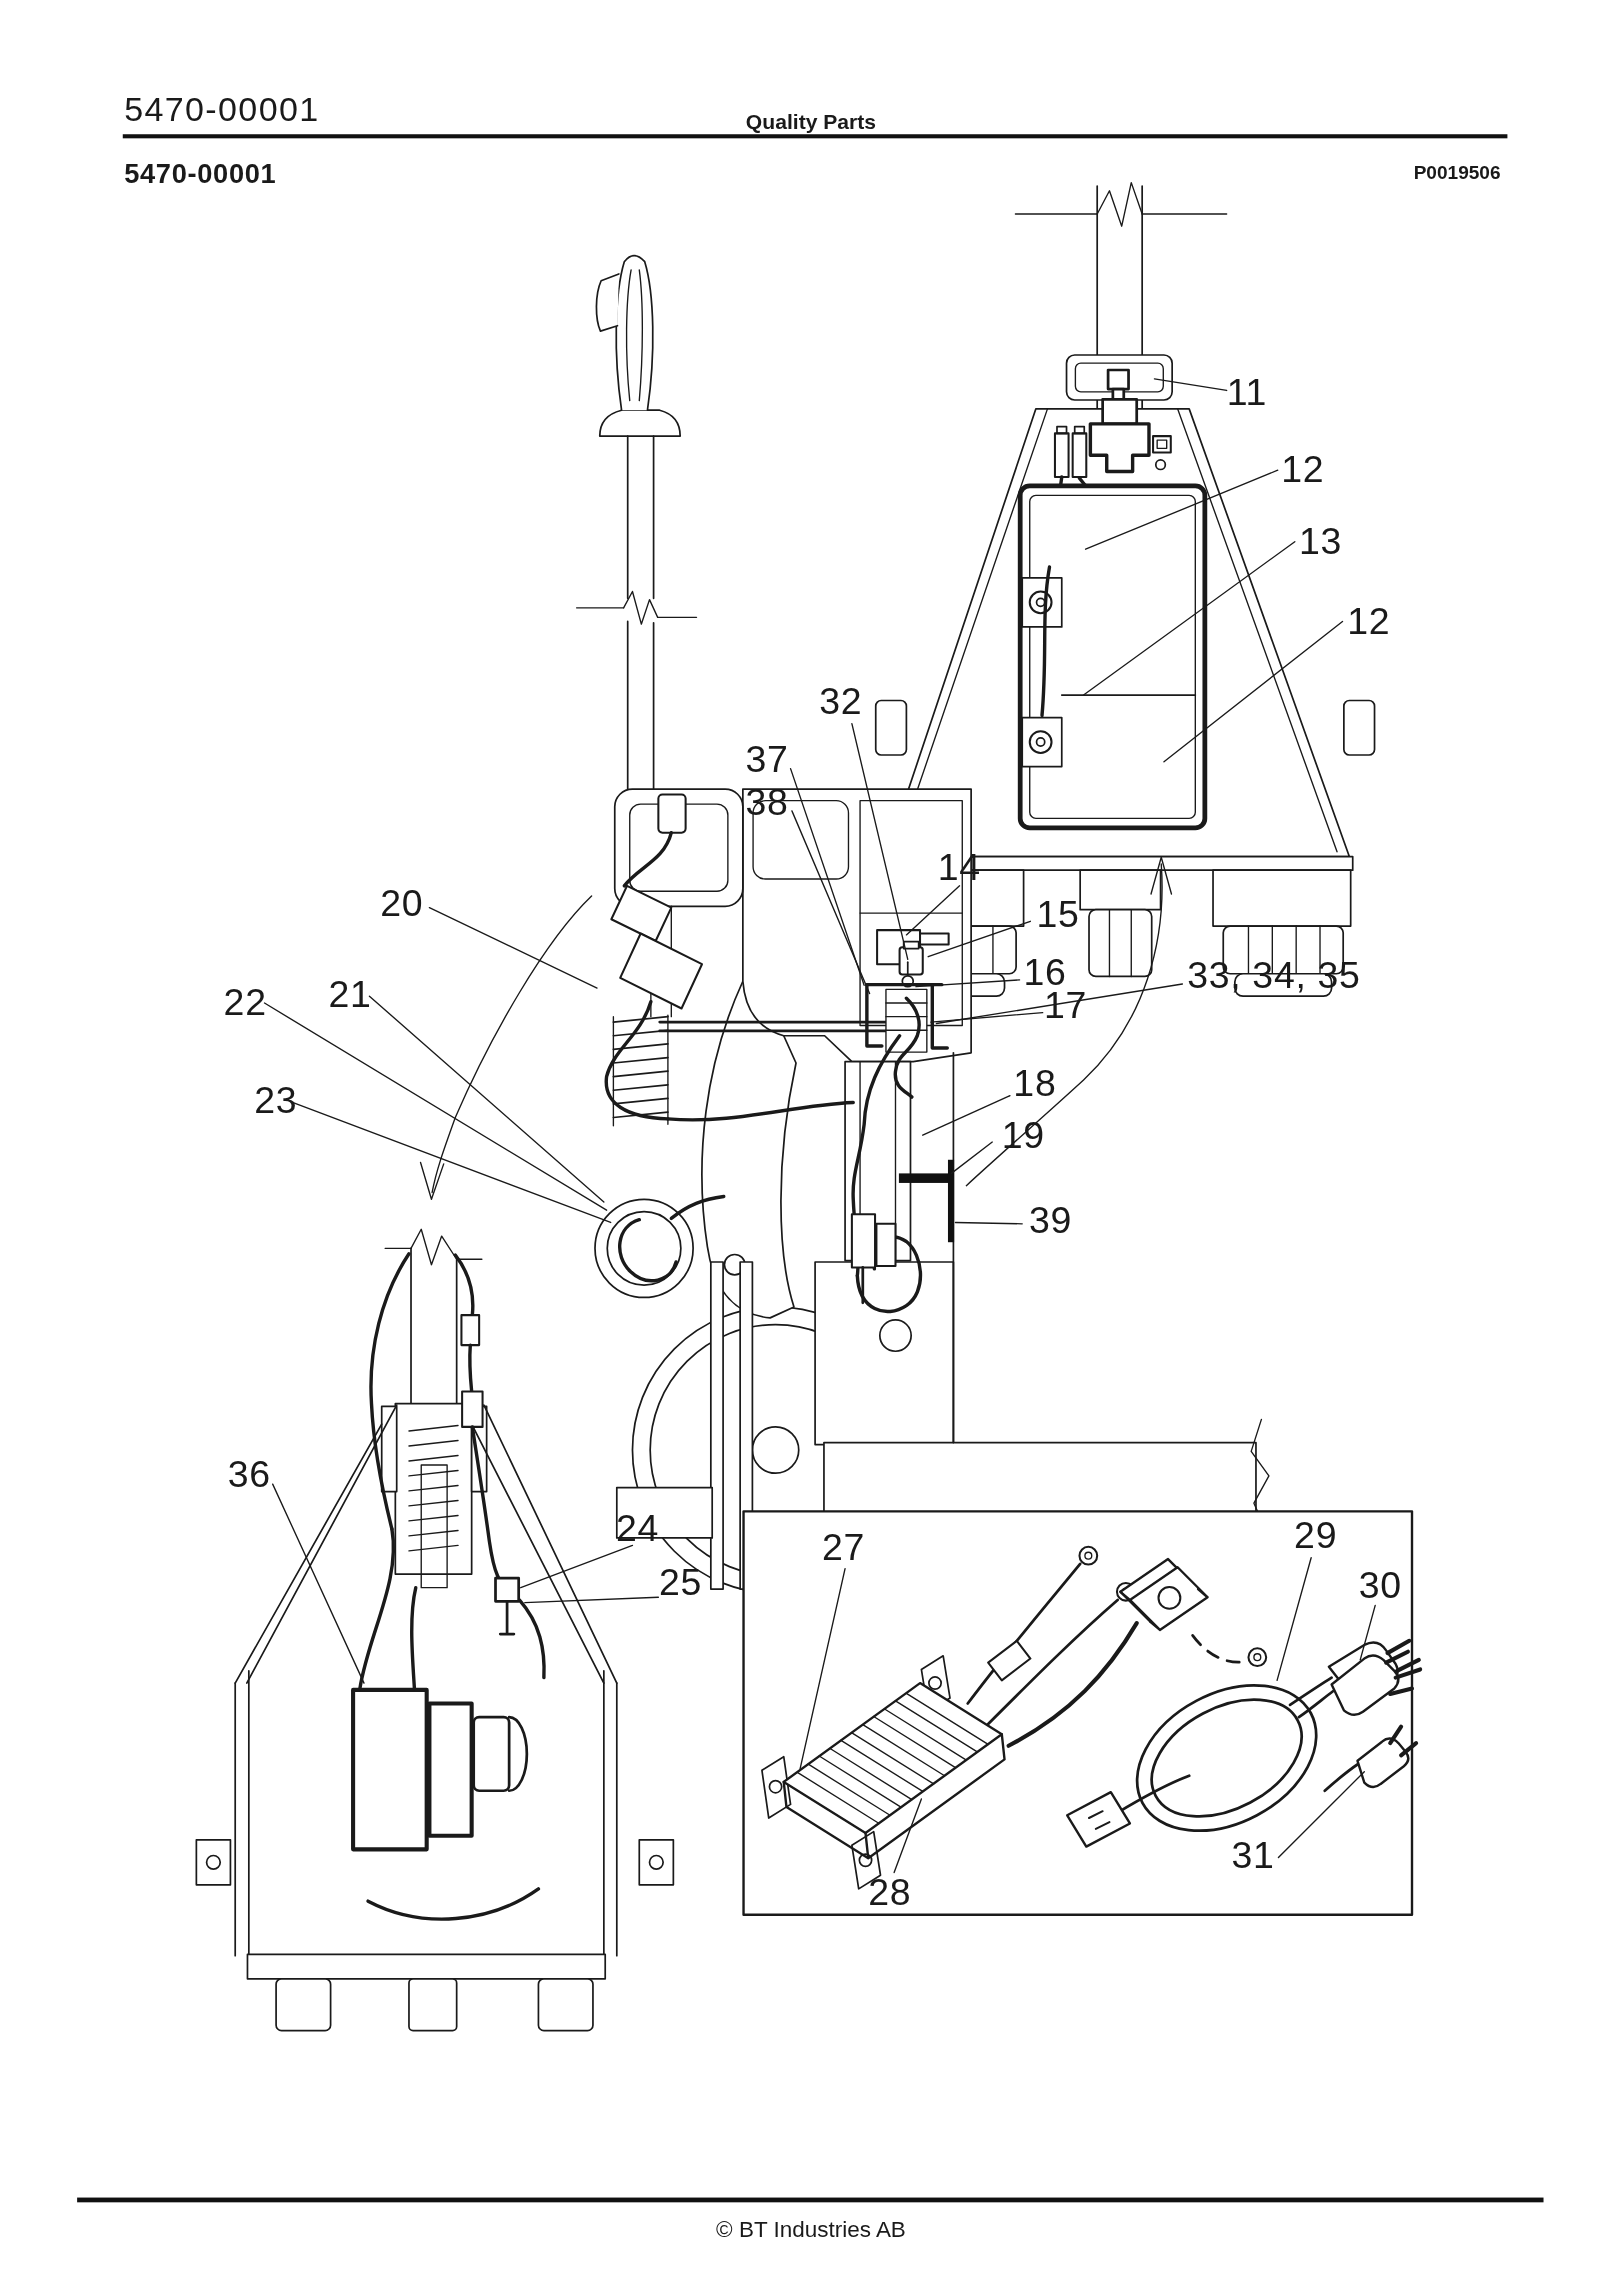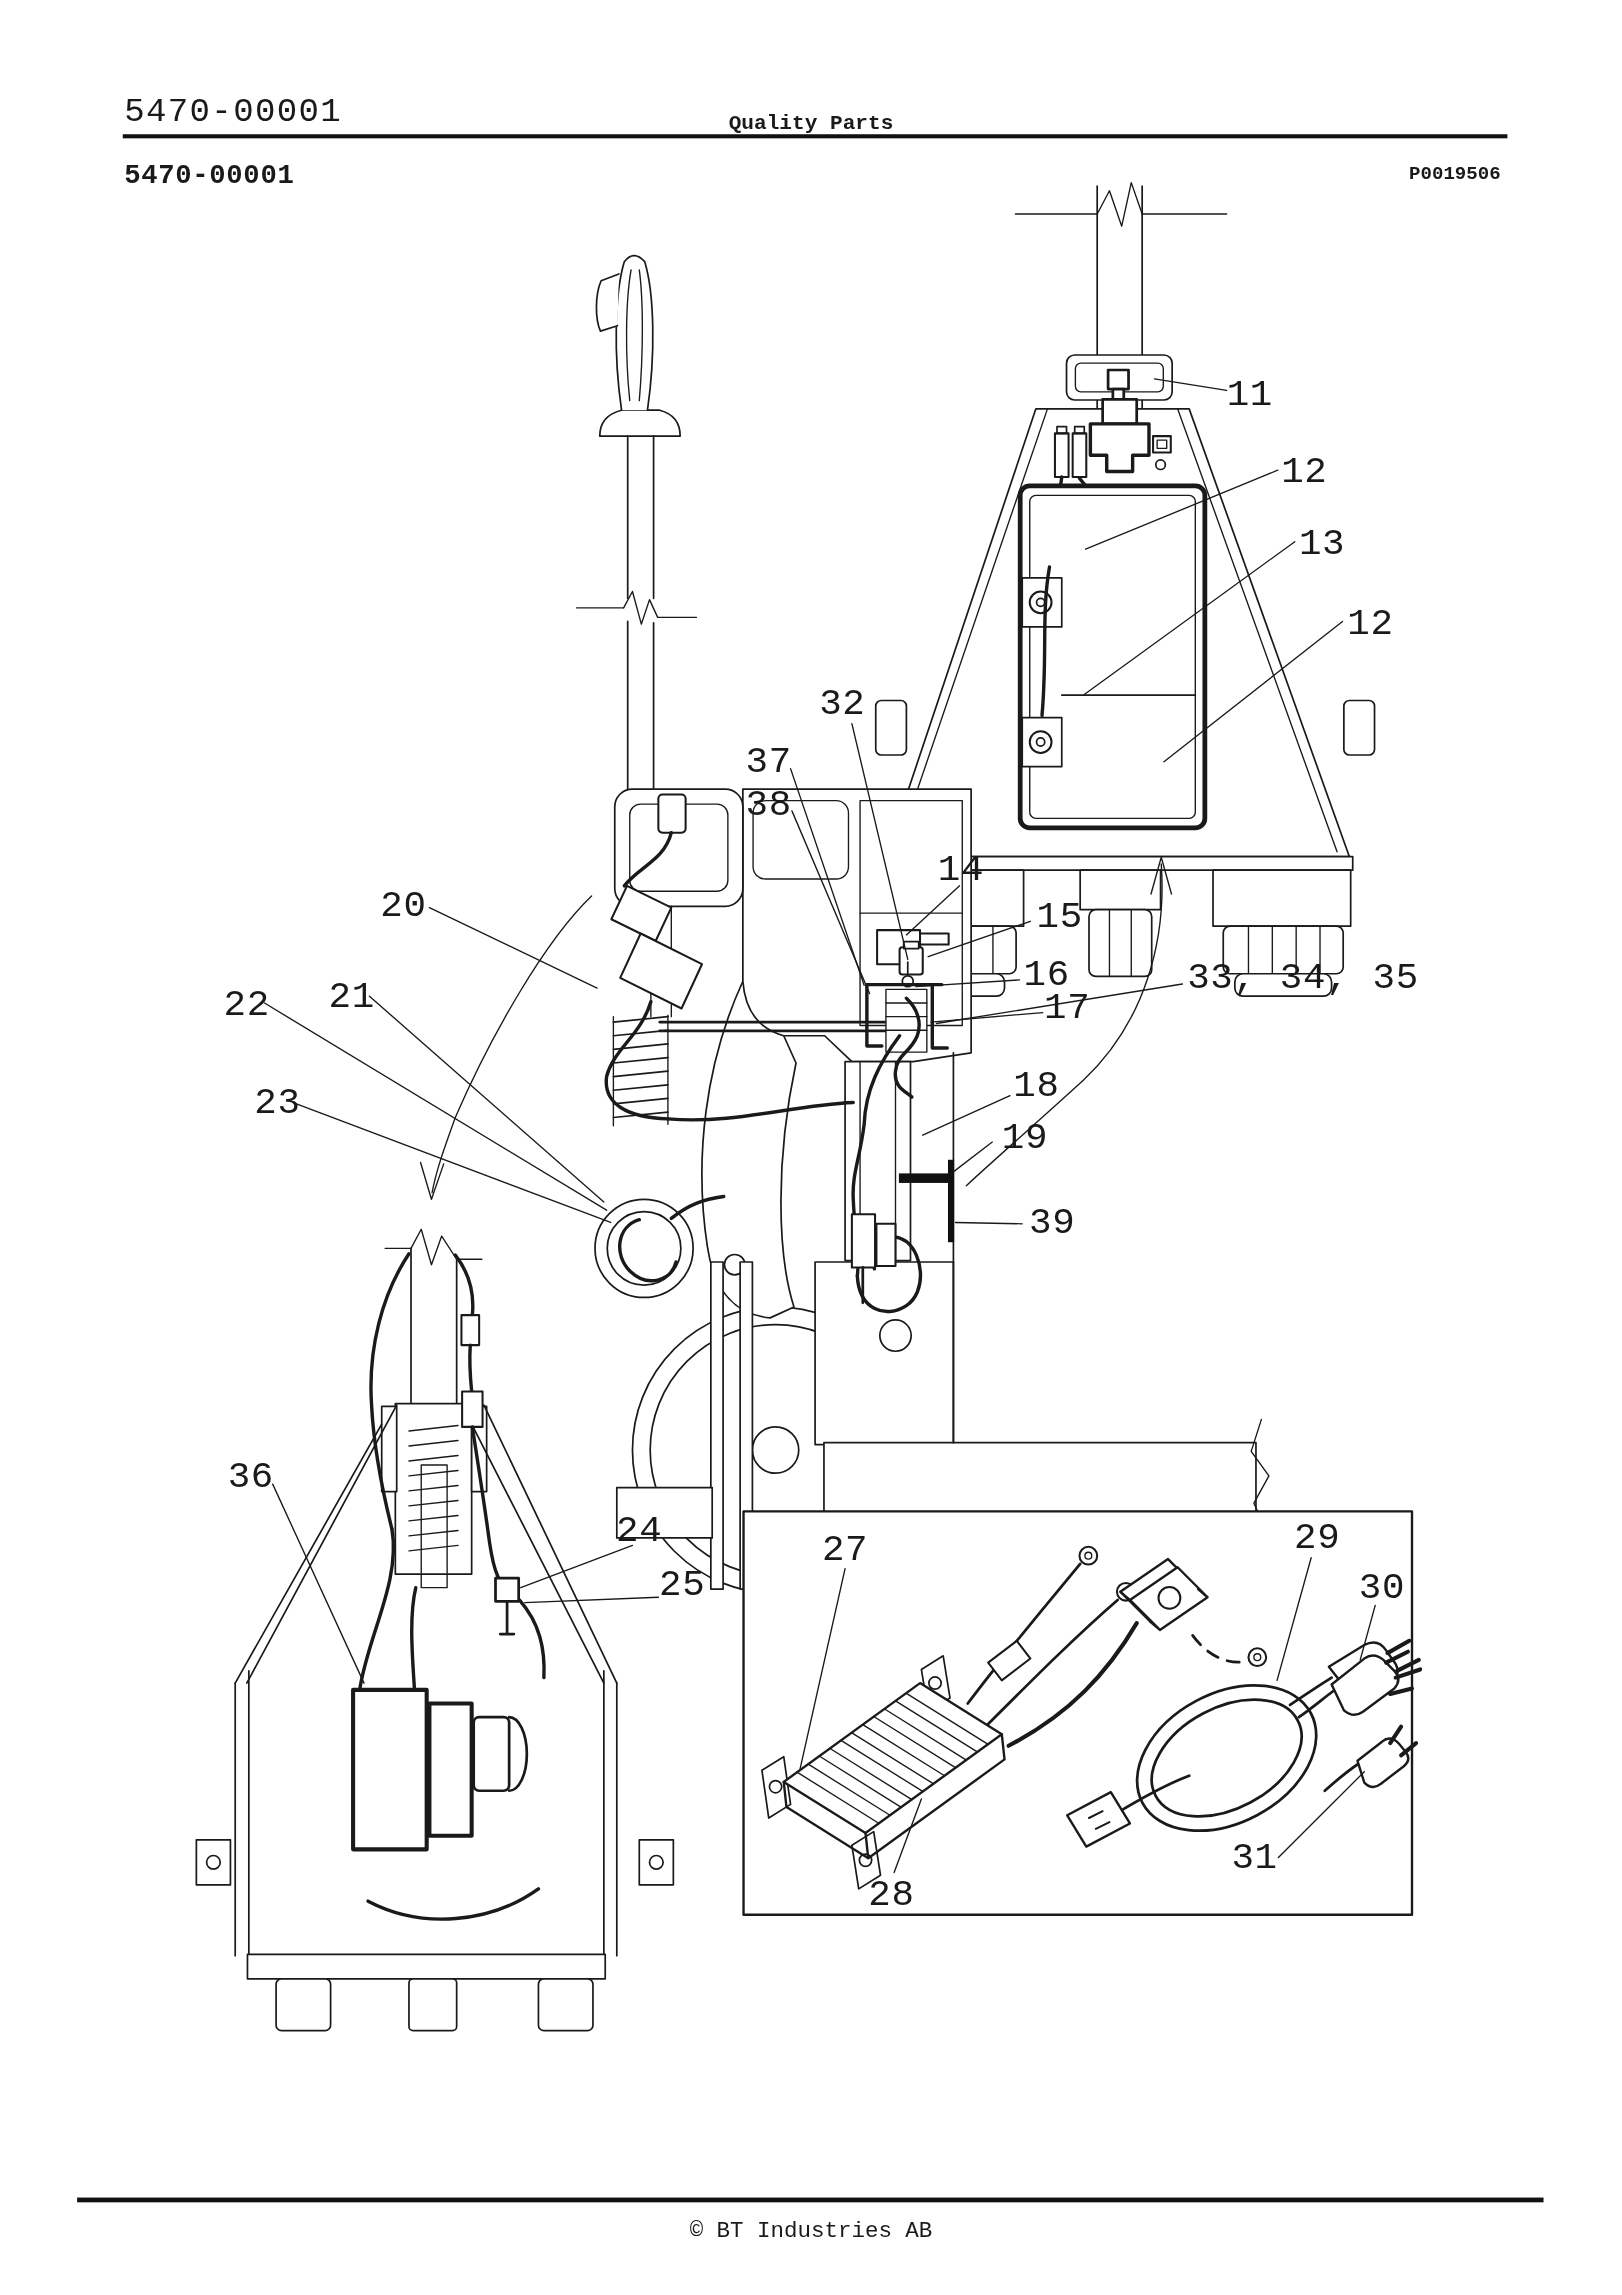--- a/index.html
+++ b/index.html
@@ -1,18 +1,18 @@
 <!DOCTYPE html>
 <html style="font-size:11px"><head>
 <meta charset="utf-8">
 <style>
   html,body{margin:0;padding:0;background:#e8e8e8;}
   #page{
     position:relative;width:1622px;height:2295px;background:#ffffff;
-    font-family:Liberation Mono, monospace;color:#1a1a1a;overflow:hidden;
+    font-family:Liberation Sans, sans-serif;color:#1a1a1a;overflow:hidden;
   }
   svg text{fill:#1a1a1a;}
   .callout{font-size:55px;letter-spacing:1px;}
   .hdr-big{font-size:50px;font-weight:400;letter-spacing:2px;}
   .hdr-title{font-size:31px;font-weight:700;}
   .hdr-bold{font-size:40px;font-weight:700;letter-spacing:1px;}
   .hdr-ref{font-size:28px;font-weight:700;}
   .ftr{font-size:33px;font-weight:400;}
 </style>
 </head>

